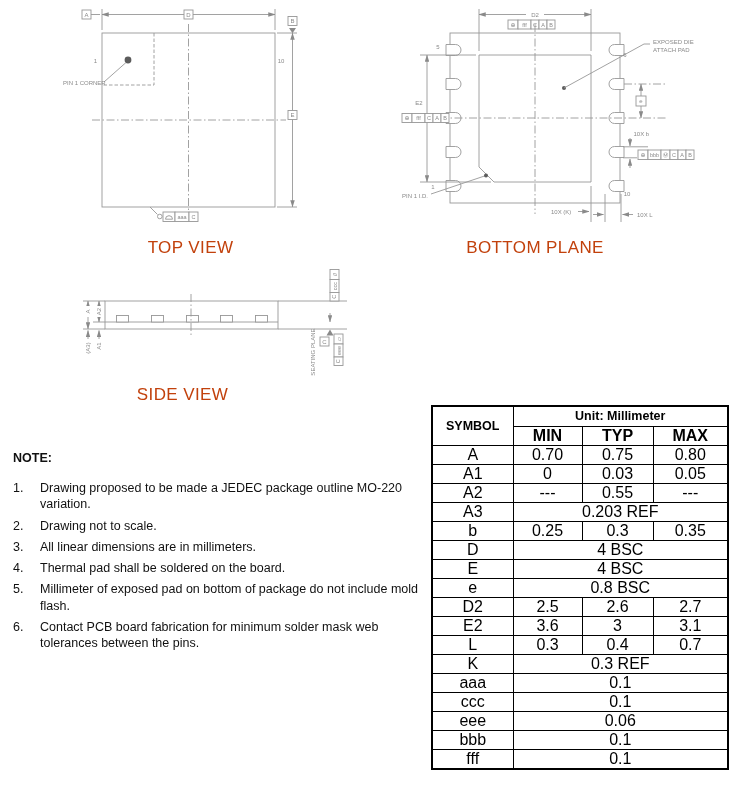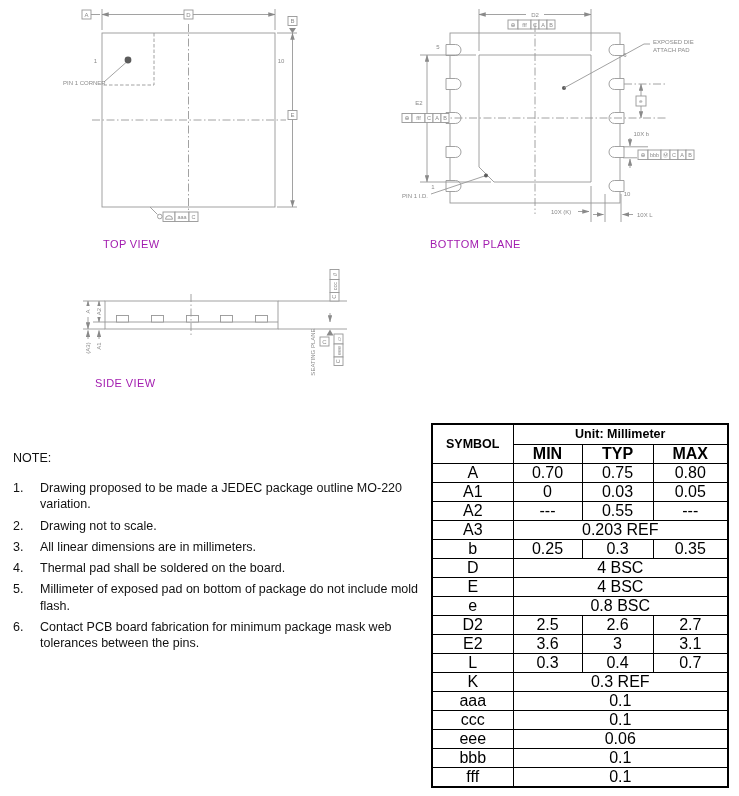--- a/index.html
+++ b/index.html
@@ -5,28 +5,28 @@
   *{margin:0;padding:0;box-sizing:border-box}
   html,body{width:739px;height:796px;background:#fff;overflow:hidden;
     font-family:"Liberation Sans",sans-serif}
   body{position:relative}
   #drawing{position:absolute;left:0;top:0}
   svg text{font-family:"Liberation Sans",sans-serif;fill:#8a8a8a;
     text-anchor:middle;dominant-baseline:central}
   svg text.ls{text-anchor:start}
   .t6{font-size:6px}
   .t55{font-size:5.5px}
-  .view-title{position:absolute;font-size:11px;color:#a21caf;
-    letter-spacing:.4px;text-align:left}
+  .view-title{position:absolute;font-size:17px;color:#c2410c;
+    letter-spacing:.4px;text-align:center}
   .note{position:absolute;left:13px;top:451px;width:408px;color:#111}
-  .note-heading{font-weight:normal;font-size:12.5px;margin-bottom:15px}
+  .note-heading{font-weight:bold;font-size:12.5px;margin-bottom:15px}
   .note-item{display:flex;margin-bottom:5px;font-size:12.5px;line-height:1.3}
   .note-num{width:27px;flex:none}
   .note-text{flex:1}
-  .dim-table{position:absolute;left:431px;top:423px;border-collapse:collapse;
+  .dim-table{position:absolute;left:431px;top:405px;border-collapse:collapse;
     border:2px solid #000;color:#000;table-layout:fixed}
   .dim-table th,.dim-table td{border:1px solid #000;text-align:center;
     padding:0;font-size:16px;height:18px;vertical-align:middle}
   .dim-table th{font-weight:bold}
   .dim-table thead tr:first-child th{height:20px;font-size:12.5px}
   .dim-table thead tr:last-child th{height:16px}
 </style>
 </head>
 <body>
 
@@ -227,21 +227,21 @@
     <rect x="334" y="357" width="9" height="8.5" fill="#fff"></rect>
     <text class="t55" x="338.5" y="339" transform="rotate(-90 338.5 339)" stroke="none">▱</text>
     <text class="t55" x="338.5" y="350.5" transform="rotate(-90 338.5 350.5)" stroke="none">eee</text>
     <text class="t55" x="338.5" y="361.2" transform="rotate(-90 338.5 361.2)" stroke="none">C</text>
     <text class="t6" x="313" y="352" transform="rotate(-90 313 352)" stroke="none">SEATING PLANE</text>
   </g>
 </svg>
 
 <div class="view-title" style="left:103px;top:238px;width:175px">TOP VIEW</div>
 <div class="view-title" style="left:430px;top:238px;width:210px">BOTTOM PLANE</div>
-<div class="view-title" style="left:95px;top:377px;width:175px">SIDE VIEW</div>
+<div class="view-title" style="left:95px;top:385px;width:175px">SIDE VIEW</div>
 
 <div class="note">
   <div class="note-heading">NOTE:</div>
   <div>
       <div class="note-item">
         <div class="note-num">1.</div>
         <div class="note-text">Drawing proposed to be made a JEDEC package outline MO-220 variation.</div>
       </div>
       <div class="note-item">
         <div class="note-num">2.</div>
@@ -254,21 +254,21 @@
       <div class="note-item">
         <div class="note-num">4.</div>
         <div class="note-text">Thermal pad shall be soldered on the board.</div>
       </div>
       <div class="note-item">
         <div class="note-num">5.</div>
         <div class="note-text">Millimeter of exposed pad on bottom of package do not include mold flash.</div>
       </div>
       <div class="note-item">
         <div class="note-num">6.</div>
-        <div class="note-text">Contact PCB board fabrication for minimum package mask web tolerances between the pins.</div>
+        <div class="note-text">Contact PCB board fabrication for minimum solder mask web tolerances between the pins.</div>
       </div>
     </div>
 </div>
 
 <table class="dim-table">
   <colgroup>
     <col style="width:81px">
       <col style="width:69px">
       <col style="width:71px">
       <col style="width:75px">

